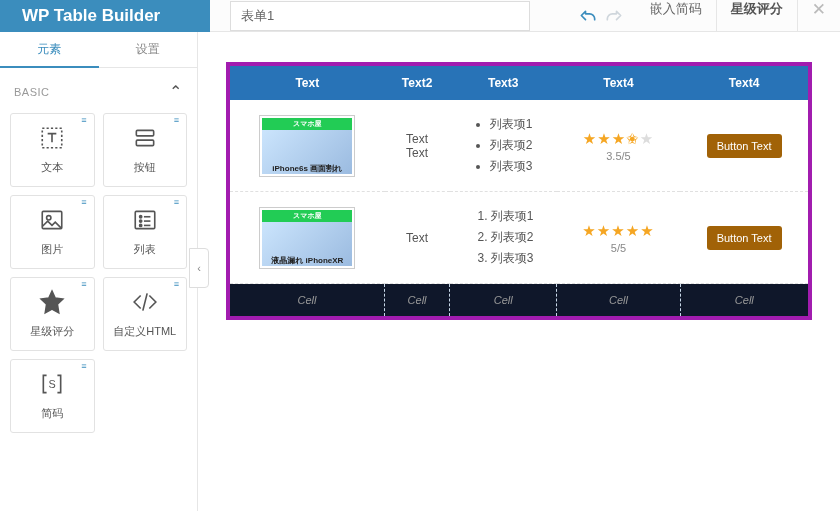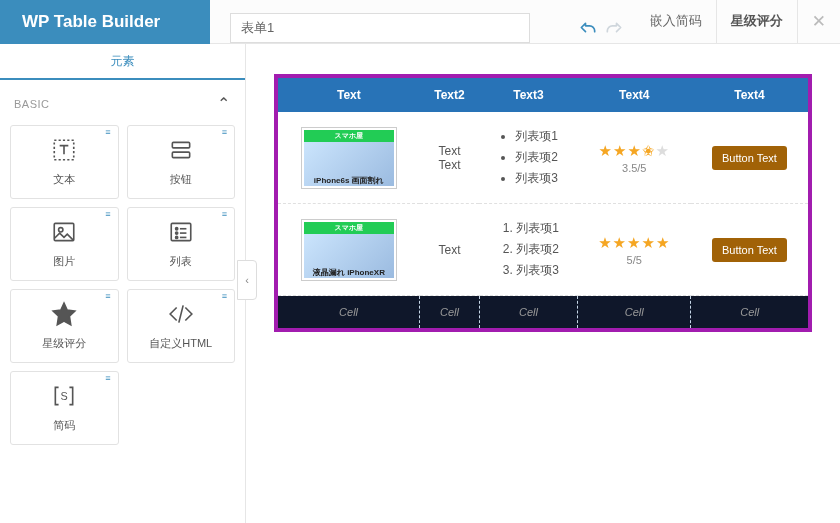--- a/index.html
+++ b/index.html
@@ -1,31 +1,31 @@
 <!DOCTYPE html>
 <html><head>
 <meta charset="utf-8">
 <style>
   * { box-sizing: border-box; margin: 0; padding: 0; }
   body { font-family: -apple-system, "Segoe UI", Arial, sans-serif; font-size: 13px; color: #444; background: #fff; width: 840px; height: 523px; overflow: hidden; }
 
-  .top { display: flex; height: 44px; }
+  .top { display: flex; height: 32px; }
   .brand { width: 210px; background: #3B8DBD; color: #fff; display: flex; align-items: center; padding-left: 22px; font-size: 17px; font-weight: 600; }
   .toolbar { flex: 1; display: flex; align-items: flex-end; border-bottom: 1px solid #e6e6e6; background: #fcfcfc; }
   .title-input { margin-left: 20px; height: 30px; width: 300px; border: 1px solid #ddd; padding: 0 10px; font-size: 13px; color: #666; background: #fff; }
   .toolbar-spacer { flex: 1; }
   .undo-redo { display: flex; gap: 6px; margin-right: 12px; }
   .undo-redo svg { width: 20px; height: 20px; }
   .tool-links { display: flex; align-items: center; }
   .tool-link { padding: 16px 14px; height: 44px; display: flex; align-items: center; color: #666; font-size: 13px; cursor: pointer; }
   .tool-link.save { border: 1px solid #e6e6e6; border-top: none; border-bottom: none; font-weight: 600; color: #555; }
   .close-x { padding: 0 14px; color: #bbb; font-size: 17px; cursor: pointer; }
 
   .body { display: flex; height: calc(100% - 44px); }
-  .sidebar { width: 246px; border-right: 1px solid #e6e6e6; display: flex; flex-direction: column; position: relative; }
+  .sidebar { width: 198px; border-right: 1px solid #e6e6e6; display: flex; flex-direction: column; position: relative; }
   .tabs { display: flex; height: 36px; border-bottom: 1px solid #e6e6e6; }
   .tab { flex: 1; display: flex; align-items: center; justify-content: center; font-size: 12px; color: #888; cursor: pointer; }
   .tab.active { color: #3B8DBD; border-bottom: 2px solid #3B8DBD; margin-bottom: -1px; }
 
   .section-head { display: flex; align-items: center; justify-content: space-between; padding: 14px 14px 6px; color: #999; font-size: 11px; letter-spacing: .5px; }
   .chev { font-size: 16px; color: #555; }
 
   .grid { display: grid; grid-template-columns: 1fr 1fr; gap: 8px; padding: 6px 10px 12px; }
   .card { border: 1px solid #e2e2e2; border-radius: 3px; height: 74px; display: flex; flex-direction: column; align-items: center; justify-content: center; position: relative; cursor: grab; background: #fff; }
   .card .drag { position: absolute; top: 4px; right: 6px; color: #3B8DBD; font-size: 9px; line-height: 4px; letter-spacing: 1px; }
@@ -73,20 +73,21 @@
       <div class="tool-link save">星级评分</div>
       <div class="close-x">✕</div>
     </div>
   </div>
 </div>
 
 <div class="body">
   <div class="sidebar">
     <div class="tabs">
       <div class="tab active">元素</div>
+      <div class="tab">设置</div>
     </div>
     <div class="section-head">
       <span>BASIC</span>
       <span class="chev">⌃</span>
     </div>
     <div class="grid" id="elgrid">
         <div class="card">
           <div class="drag">≡</div>
           <span><svg viewBox="0 0 24 24">
               <rect x="3" y="3" width="18" height="18" stroke-dasharray="2 2"></rect>

